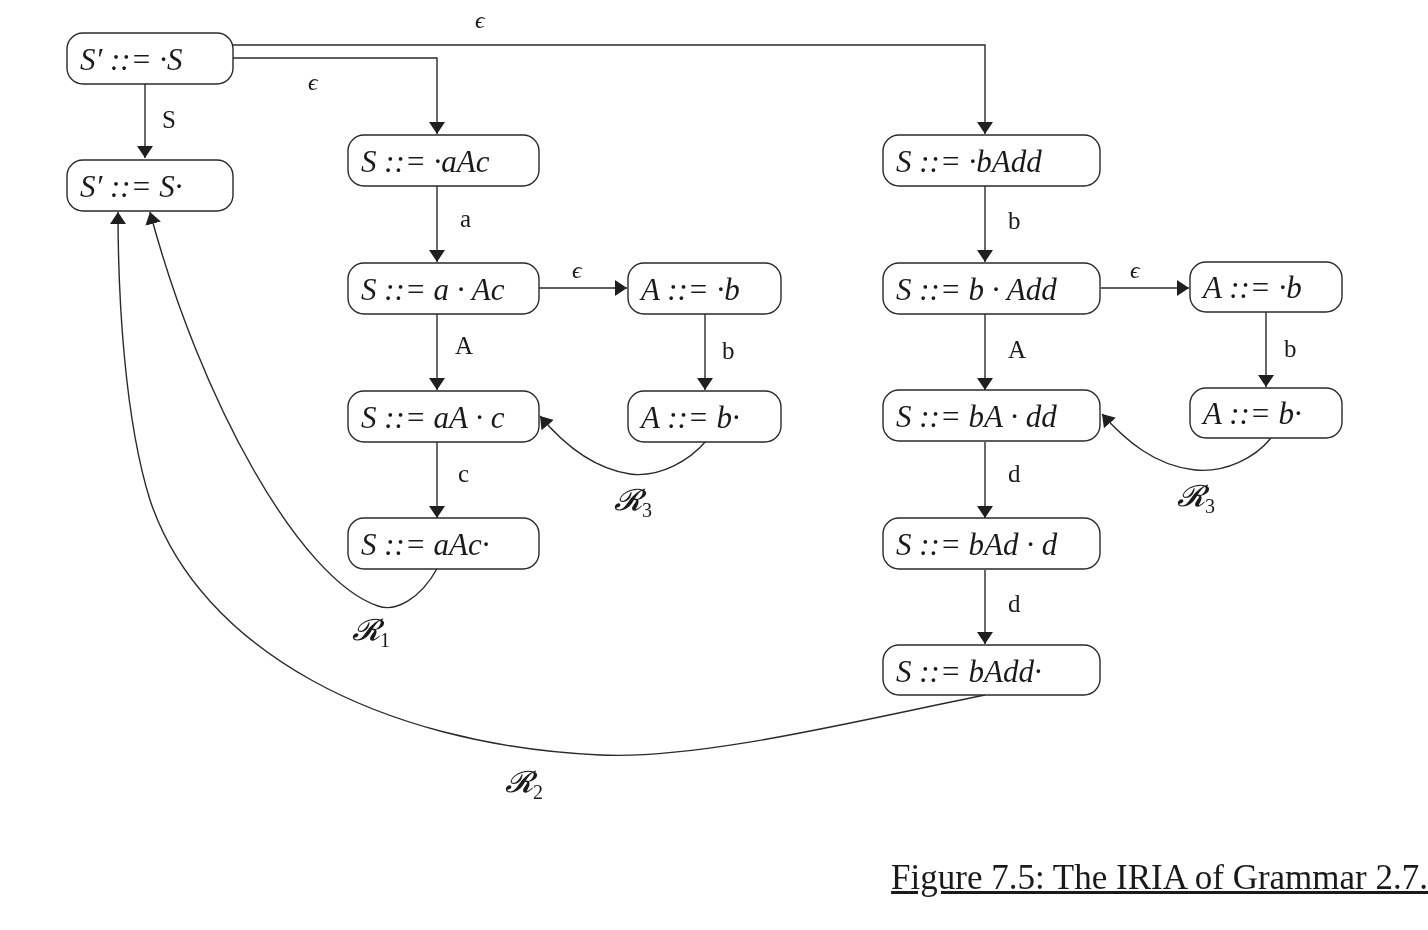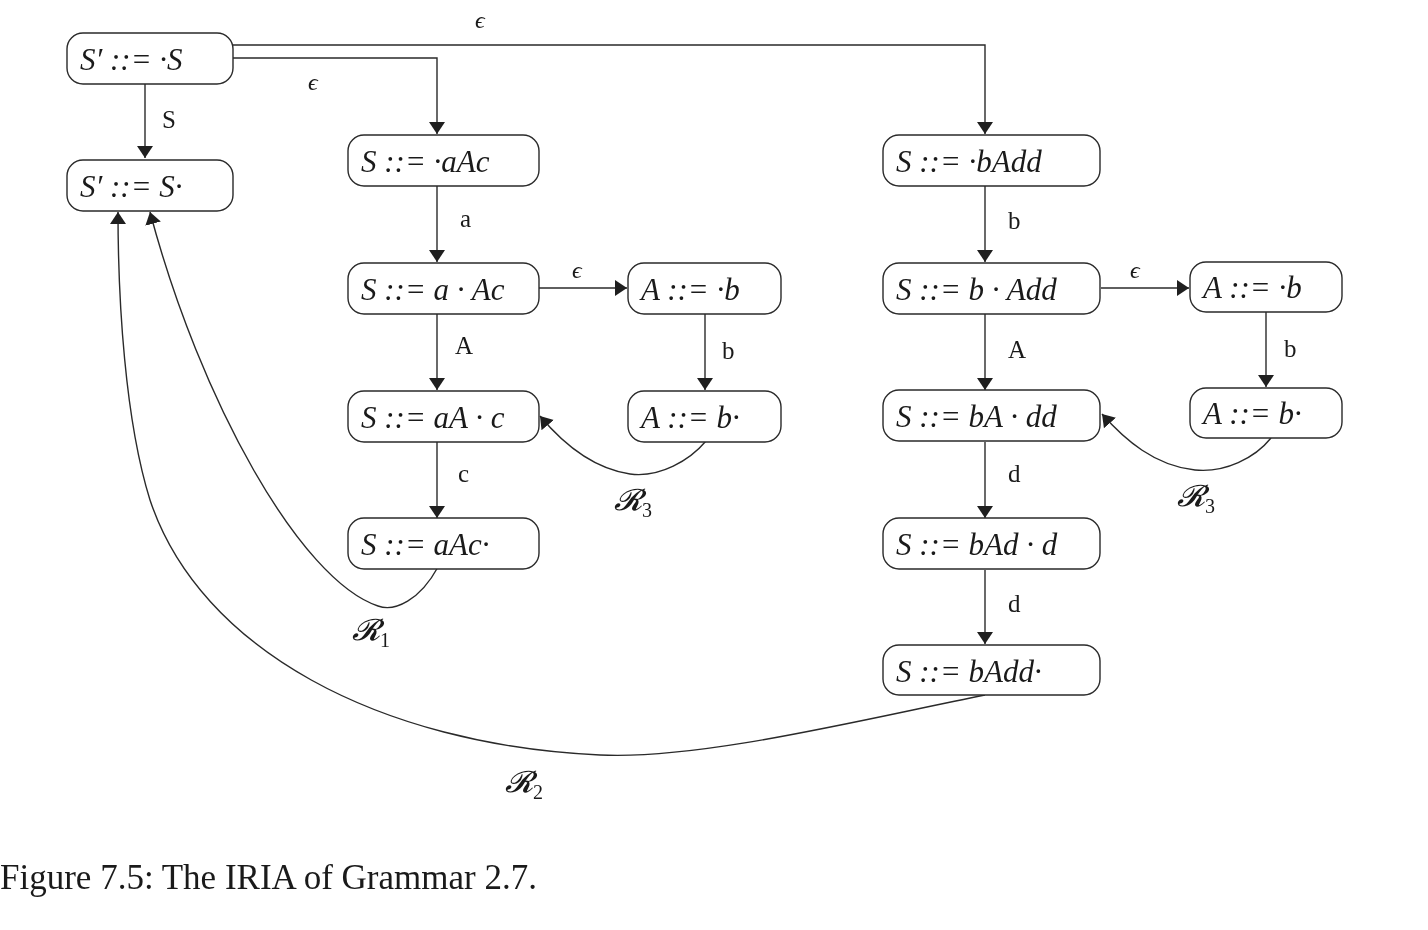--- a/index.html
+++ b/index.html
@@ -57,25 +57,26 @@
     }
     .reduce-sub {
       font-style: normal;
       font-size: 20px;
     }
     .caption {
       position: absolute;
       left: 0;
       width: 1428px;
       top: 858px;
-      text-align: left;
+      text-align: right;
       font-family: "Liberation Serif", "DejaVu Serif", serif;
       font-size: 35px;
       color: #1a1a1a;
       margin: 0;
+      text-decoration: underline;
     }
   </style>
 </head>
 <body>
 
 <svg id="diagram" xmlns="http://www.w3.org/2000/svg" width="1428" height="930" viewBox="0 0 1428 930">
   <defs>
     <marker id="arrow" viewBox="0 0 12 24" refX="12" refY="12" markerWidth="12" markerHeight="24" markerUnits="userSpaceOnUse" orient="auto">
       <path d="M0,4 L12,12 L0,20 Z" fill="#1f1f1f"></path>
     </marker>

